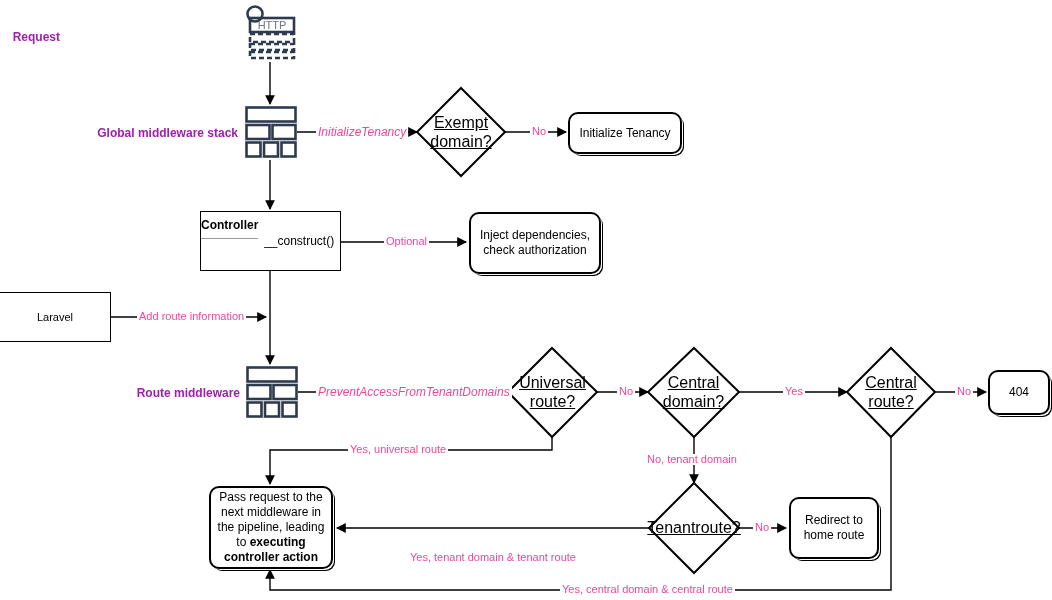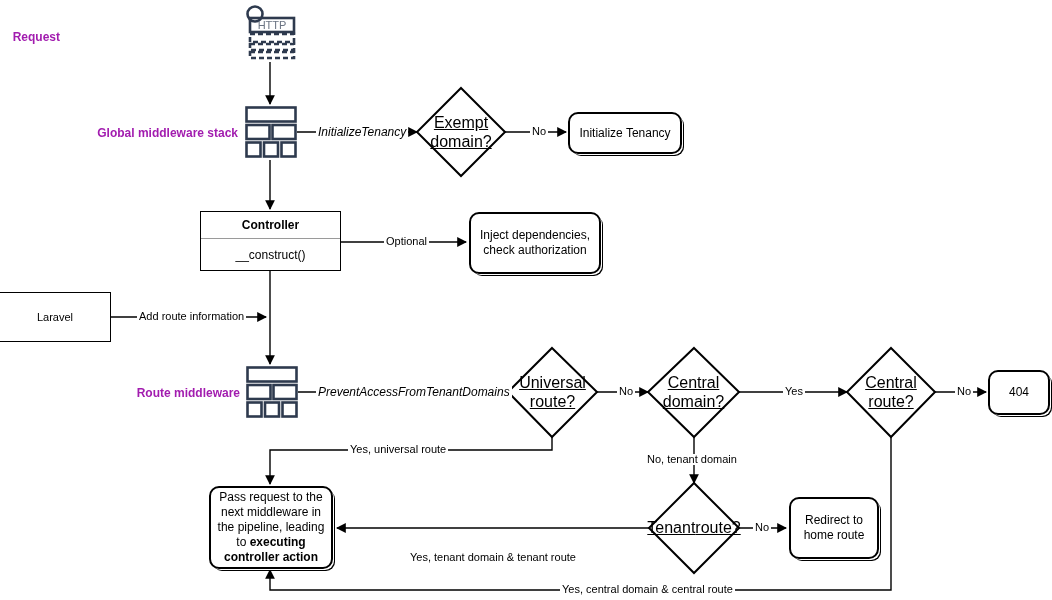--- a/index.html
+++ b/index.html
@@ -61,21 +61,21 @@
   .rounded-box .inner {
     padding: 0 6px;
   }
   .rounded-box b { font-weight: bold; }
 
   
   .class-box {
     border: 1px solid #000000;
     background: #ffffff;
     display: flex;
-    flex-direction: column;
+    flex-direction: row;
   }
   .class-box .cb-title {
     height: 26px;
     display: flex;
     align-items: center;
     justify-content: center;
     font-size: 12px;
     font-weight: bold;
     color: #000000;
     border-bottom: 1px solid #9a9a9a;
@@ -110,21 +110,21 @@
     font-weight: bold;
     color: #a21caf;
     text-align: right;
     white-space: nowrap;
   }
 
   
   .edge-label {
     position: absolute;
     font-size: 11px;
-    color: #000000;
+    color: #ec4899;
     background: #ffffff;
     white-space: nowrap;
     padding: 0 2px;
     line-height: 1;
     text-align: center;
   }
   .edge-label.italic {
     font-style: italic;
     font-size: 12px;
   }

